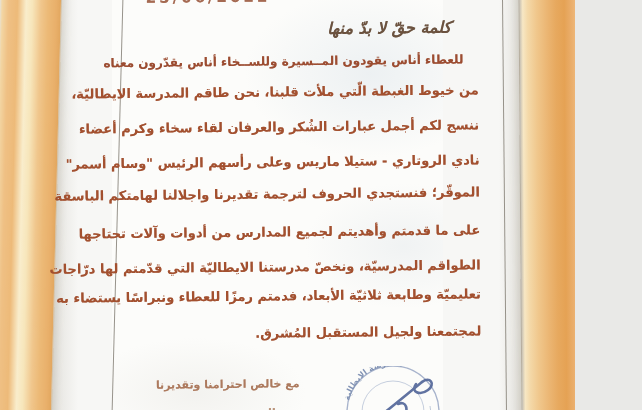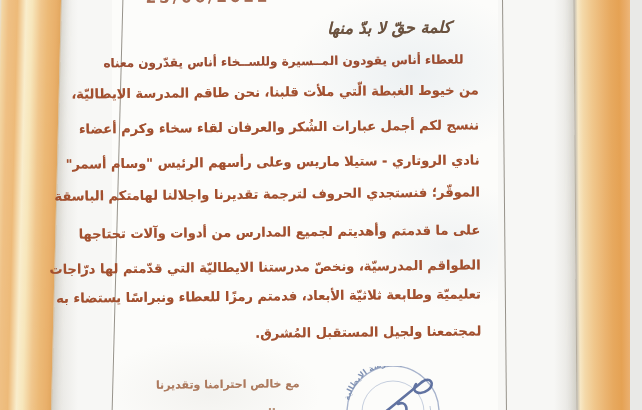--- a/index.html
+++ b/index.html
@@ -2,21 +2,21 @@
 <html lang="ar"><head>
 <meta charset="utf-8">
 <style>
   html,body{margin:0;padding:0;}
   body{
     font-family:"DejaVu Sans", sans-serif;
     background:#e9e9e7;
   }
   .scene{
     position:relative;
-    width:630px;height:410px;
+    width:575px;height:410px;
     overflow:hidden;
     background:#f7f7f5;
   }
   
   .wood{position:absolute;top:-14px;height:438px;}
   .wood-left{
     left:-6px;width:62px;
     transform:rotate(1.4deg);
     background:linear-gradient(90deg,
       #fbfaf7 0%, #e7e2d6 2%,

